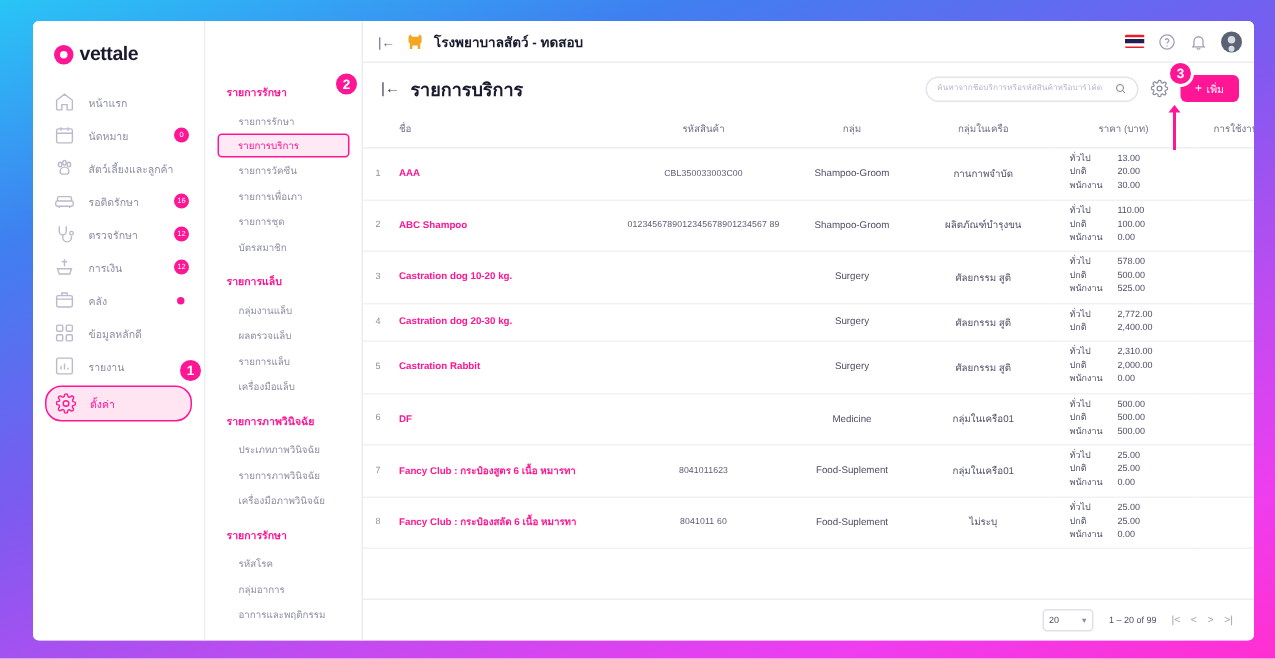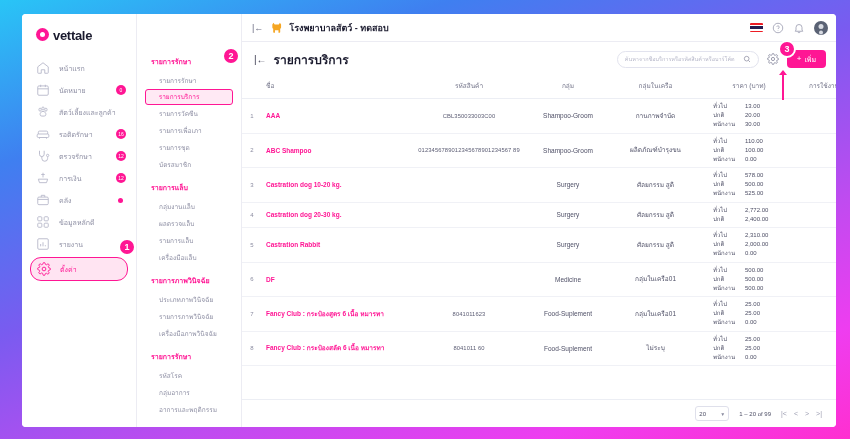--- a/index.html
+++ b/index.html
@@ -22,21 +22,21 @@
   }
   
   .sidebar {
     width: 115px; flex: 0 0 115px;
     background: #ffffff;
     border-right: 1px solid #ececf3;
     display: flex; flex-direction: column;
     padding-top: 14px;
     position: relative;
   }
-  .brand { display: flex; align-items: flex-start; gap: 4px; padding: 0 0 14px 14px; }
+  .brand { display: flex; align-items: flex-end; gap: 4px; padding: 0 0 14px 14px; }
   .brand-mark {
     width: 13px; height: 13px; border-radius: 50%;
     background: #ff1694; display: flex; align-items: center; justify-content: center;
   }
   .brand-mark i {
     width: 5px; height: 5px; border-radius: 50%; background: #fff; display: block;
   }
   .brand-text { font-size: 13px; font-weight: bold; color: #1a1a2e; letter-spacing: -0.3px; }
   .nav-item {
     display: flex; align-items: center; gap: 9px;

